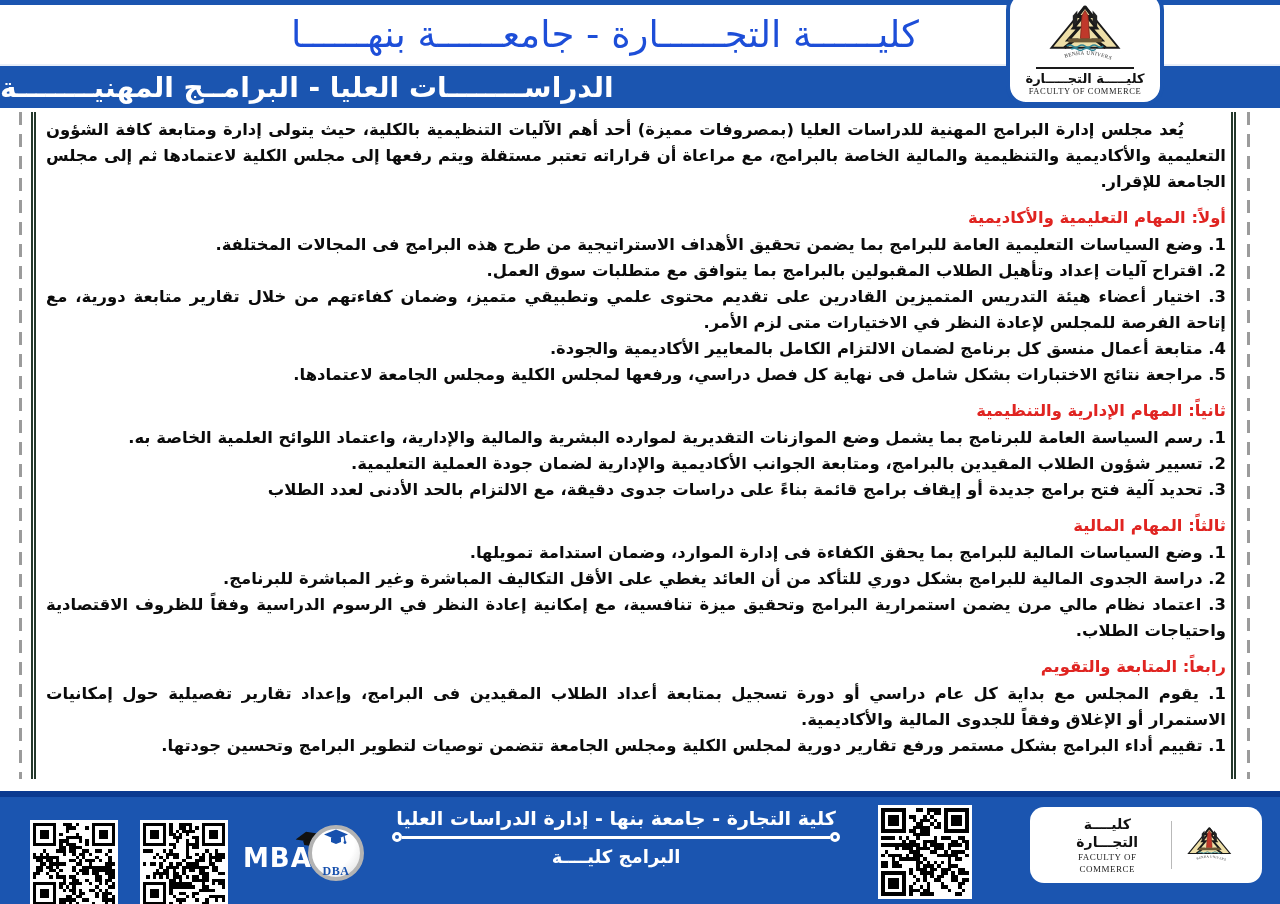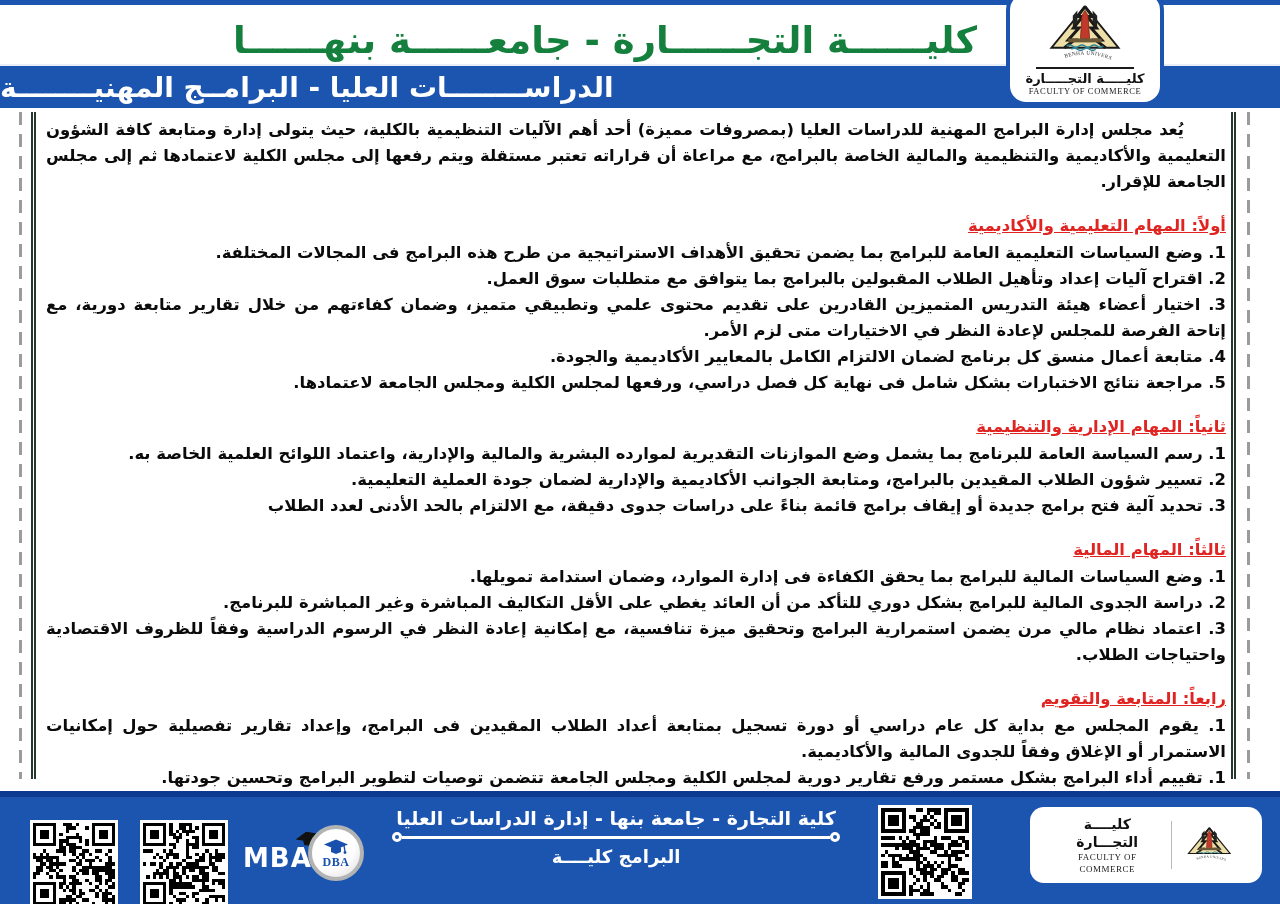--- a/index.html
+++ b/index.html
@@ -1,22 +1,22 @@
 <!DOCTYPE html>
 <html lang="ar"><head>
 <meta charset="utf-8">
 <style>
   html,body{margin:0;padding:0;background:#888;}
   #page{position:relative;width:1280px;height:904px;background:#fff;overflow:hidden;
         font-family:"DejaVu Sans",sans-serif;margin:0 auto;}
 
   
   .top-strip{position:absolute;left:0;top:0;width:1280px;height:5px;background:#1b55b0;}
-  .page-title{position:absolute;left:0;top:14px;width:1210px;text-align:center;
-              font-size:37px;font-weight:bold;color:#15803d;line-height:54px;letter-spacing:1px;}
+  .page-title{position:absolute;left:0;top:8px;width:1210px;text-align:center;
+              font-size:37px;font-weight:normal;color:#1d4ed8;line-height:54px;letter-spacing:1px;}
   .blue-band{position:absolute;left:0;top:64px;width:1280px;height:48px;background:#1b55b0;
              box-shadow:inset 0 2px 0 #e8eef8;}
   .band-title{position:absolute;left:0;top:0;width:1200px;text-align:left;color:#fff;
               font-size:28px;font-weight:bold;line-height:48px;letter-spacing:1px;}
 
   
   .logo-card-top{position:absolute;left:1006px;top:-10px;width:158px;height:116px;background:#fff;
                  border:4px solid #1b55b0;border-radius:20px;z-index:6;
                  display:flex;flex-direction:column;align-items:center;justify-content:flex-end;
                  padding-bottom:5px;box-sizing:border-box;}
@@ -30,39 +30,39 @@
   .cutmark{position:absolute;top:4px;bottom:8px;width:3px;
            background:repeating-linear-gradient(180deg,#9b9b9b 0 13px,transparent 13px 22px);}
   .cutmark.left{left:19px;} .cutmark.right{left:1247px;}
   .solidrule{position:absolute;top:4px;bottom:8px;width:0;border-left:5px double #24382c;}
   .solidrule.left{left:31px;} .solidrule.right{left:1231px;}
   .doc-content{direction:rtl;margin:9px 54px 0 46px;color:#0b0b0b;
                font-size:16.4px;line-height:26px;font-weight:bold;
                text-align:justify;text-align-last:right;}
   .doc-content p{margin:0;}
   .doc-content p.intro{text-indent:42px;}
-  .doc-content p.sec-h{color:#e02421;margin:18px 0 1px;text-align-last:right;text-decoration:underline;}
+  .doc-content p.sec-h{color:#e02421;margin:10px 0 1px;text-align-last:right;}
 
   
   .footer{position:absolute;left:0;top:791px;width:1280px;height:113px;background:#1b55b0;}
   .footer-strip{position:absolute;left:0;top:0;width:1280px;height:6px;background:#0b3a90;}
   .qr{position:absolute;background:#fff;padding:3px;box-sizing:border-box;}
   .qr svg{display:block;}
   .qr1{left:30px;top:29px;width:88px;height:88px;}
   .qr2{left:140px;top:29px;width:88px;height:88px;}
   .qr3{left:878px;top:14px;width:94px;height:94px;}
 
   .mba{position:absolute;left:243px;top:52px;color:#fff;font-size:26px;font-weight:bold;
        letter-spacing:1px;}
   .mba .cap{position:absolute;right:-8px;top:-12px;transform:rotate(-14deg);}
 
   .dba-badge{position:absolute;left:308px;top:34px;width:56px;height:56px;border-radius:50%;
              border:4px solid #b3b3b3;background:radial-gradient(circle at 35% 30%,#ffffff 55%,#d9d9d9);
              box-sizing:border-box;display:flex;flex-direction:column;align-items:center;
-             justify-content:center;}
+             justify-content:space-between;}
   .dba-badge .dba-label{font-size:12px;font-weight:bold;color:#1750ad;line-height:12px;
                         font-family:"Liberation Serif","DejaVu Serif",serif;letter-spacing:.5px;}
 
   .footer-center{position:absolute;left:392px;top:14px;width:448px;direction:rtl;color:#fff;}
   .fc-line1{text-align:center;font-size:19px;font-weight:bold;line-height:26px;}
   .fc-divider{display:flex;align-items:center;margin:1px 0 2px;}
   .fc-divider .ring{width:10px;height:10px;border:3px solid #fff;border-radius:50%;
                     box-sizing:border-box;flex:0 0 auto;}
   .fc-divider .bar{flex:1 1 auto;height:3px;background:#fff;}
   .fc-line2{text-align:center;font-size:18px;font-weight:bold;line-height:25px;}

